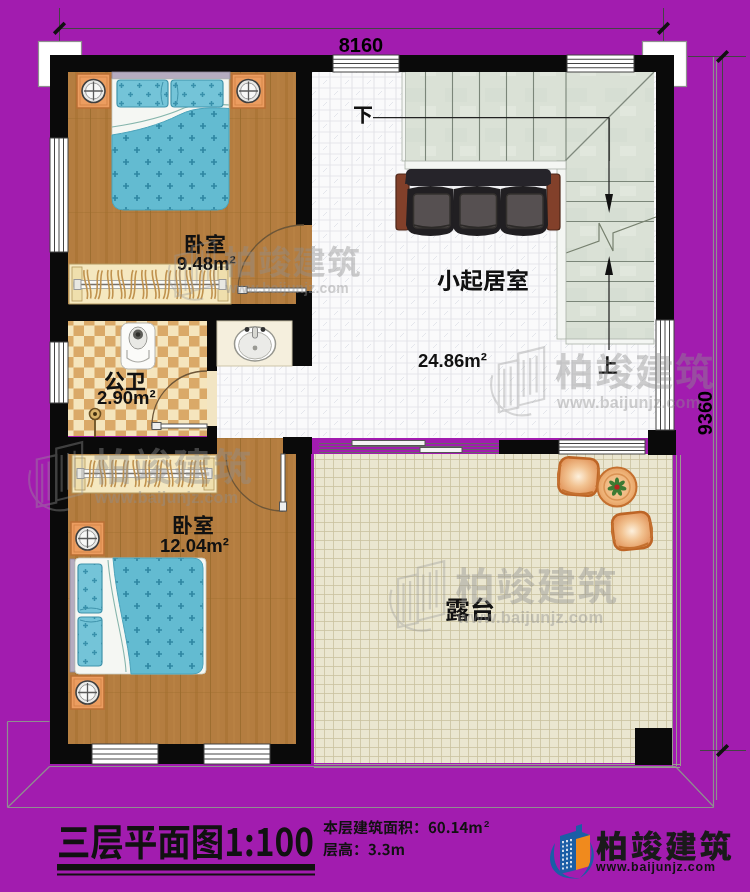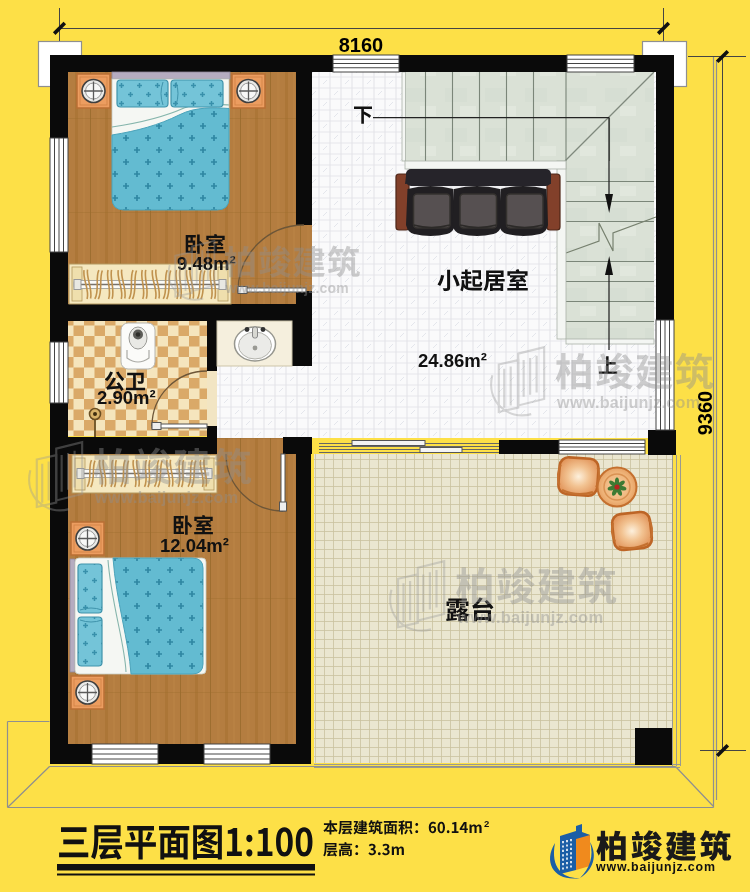--- a/index.html
+++ b/index.html
@@ -1,15 +1,15 @@
 <!DOCTYPE html>
 <html><head><meta charset="utf-8">
 <style>
 html,body{margin:0;padding:0;background:#fff;}
-#page{position:relative;width:750px;height:892px;background:#fde047;font-family:"Liberation Sans",sans-serif;}
+#page{position:relative;width:750px;height:892px;background:#a21caf;font-family:"Liberation Sans",sans-serif;}
 svg text{font-family:"Liberation Sans",sans-serif;}
 </style></head><body>
 <div id="page">
 <svg width="750" height="892" viewBox="0 0 750 892">
 <defs>
 <pattern id="wood" width="30" height="160" patternUnits="userSpaceOnUse">
   <rect width="30" height="160" fill="#b47d40"></rect>
   <rect width="1" height="160" fill="#93682a" opacity="0.7"></rect>
   <rect x="7" width="2.5" height="160" fill="#ba8343" opacity="0.55"></rect>
   <rect x="15" width="3" height="160" fill="#a77230" opacity="0.6"></rect>

